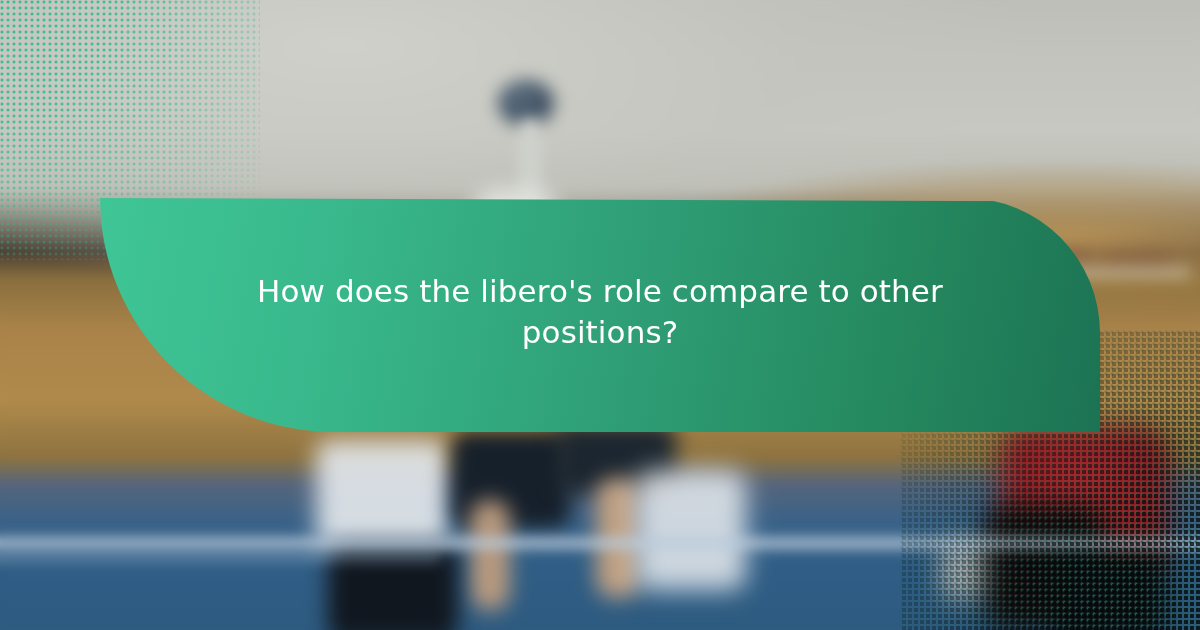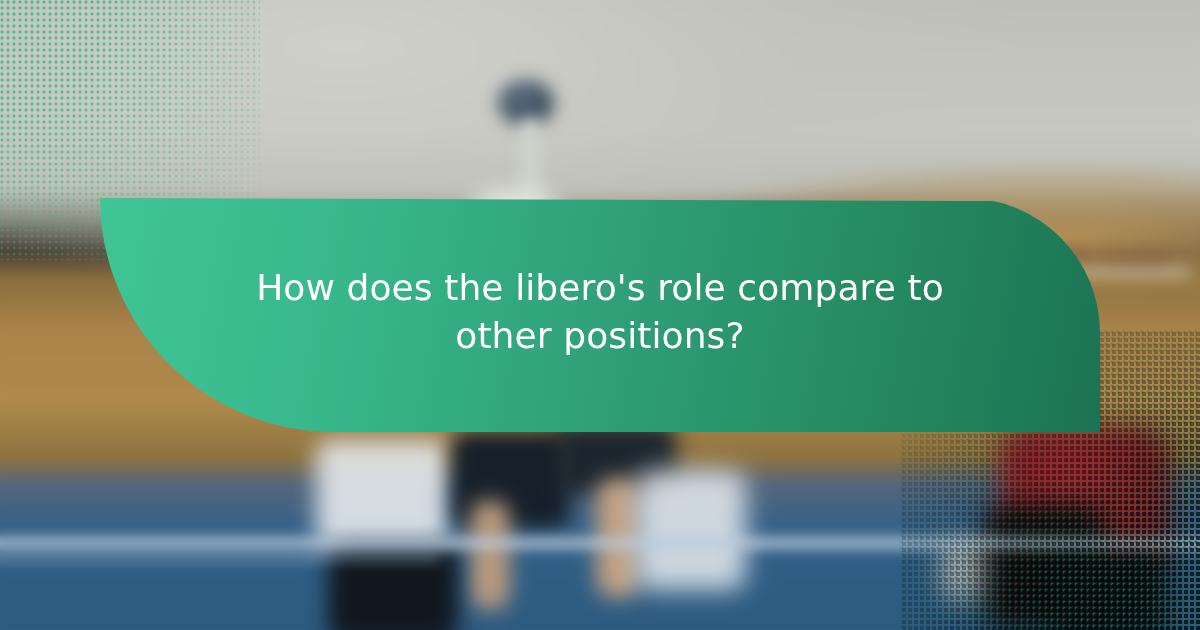--- a/index.html
+++ b/index.html
@@ -297,21 +297,21 @@
     align-items: center;
     justify-content: center;
     padding: 0 118px 6px 118px;
     box-sizing: border-box;
   }
   .banner-text h1 {
     margin: 0;
     color: #ffffff;
     font-family: "DejaVu Sans", sans-serif;
     font-weight: 400;
-    font-size: 36px;
+    font-size: 31px;
     line-height: 1.33;
     text-align: center;
     letter-spacing: 0.1px;
   }
 </style>
 </head>
 <body>
 
 <div id="stage">
 

